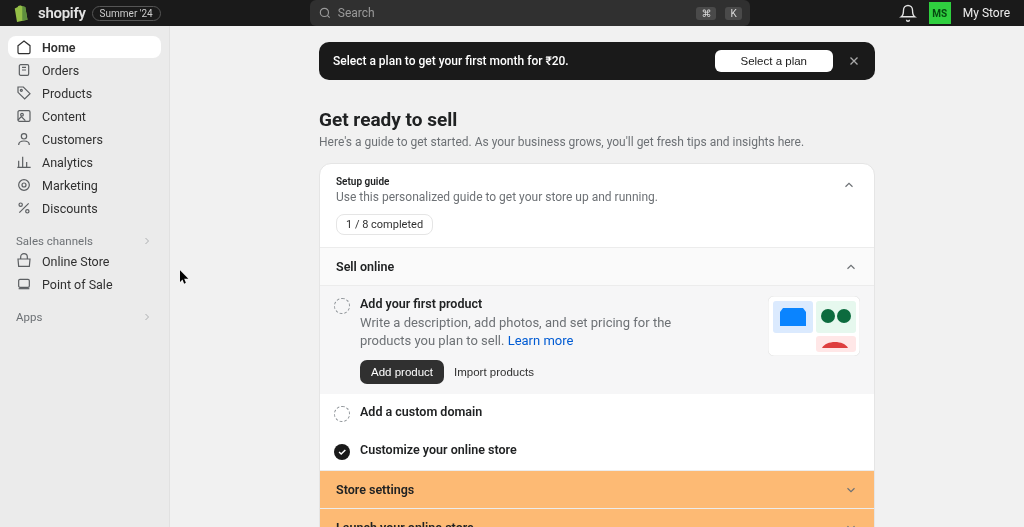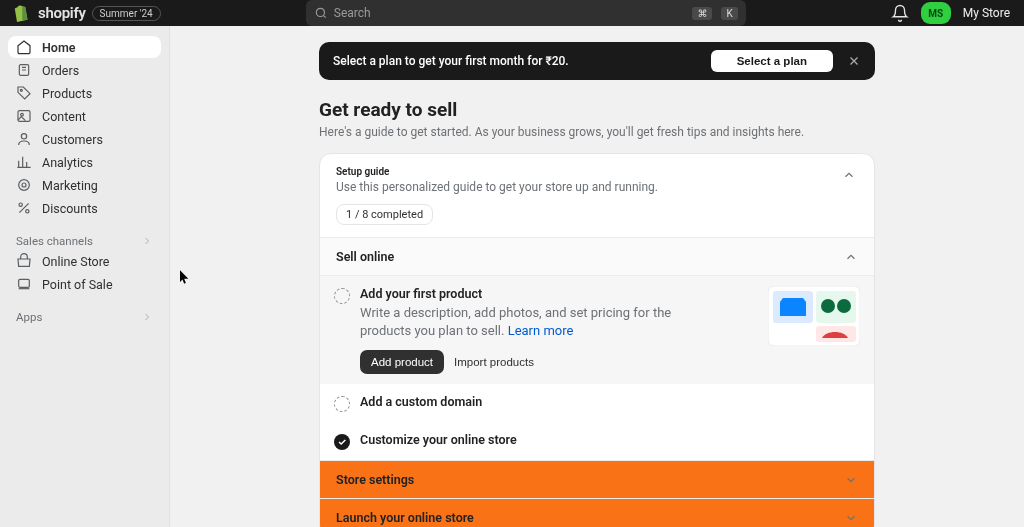--- a/index.html
+++ b/index.html
@@ -47,21 +47,21 @@
     align-items: center;
     padding: 0 8px;
     gap: 6px;
     color: #9a9a9a;
   }
   .search svg { flex-shrink: 0; }
   .search-text { flex: 1; font-size: 12px; }
   .kbd { background: #4a4a4a; border-radius: 3px; padding: 1px 5px; font-size: 10px; color: #ddd; margin-left: 3px; }
   .top-right { display: flex; align-items: center; gap: 12px; }
   .store-badge {
-    width: 30px; height: 22px; border-radius: 9px;
+    width: 22px; height: 22px; border-radius: 0;
     background: #2fcf3f; color: #064a11; font-weight: 700; font-size: 10px;
     display: flex; align-items: center; justify-content: center;
   }
   .store-name { font-size: 12px; color: #eee; }
 
   
   .body-wrap { flex: 1; display: flex; background: #f1f1f1; border-top-left-radius: 0; position: relative; }
 
   
   .sidebar {
@@ -100,28 +100,28 @@
   }
   .center-col { width: 556px; }
 
   .plan-banner {
     background: #1a1a1a;
     border-radius: 10px;
     height: 38px;
     display: flex; align-items: center;
     padding: 0 10px 0 14px;
     color: #fff;
-    margin-bottom: 18px;
+    margin-bottom: 28px;
     gap: 10px;
     font-size: 12px;
   }
   .plan-banner .msg { flex: 1; font-weight: 500; }
   .btn-white {
     background: #fff; color: #1a1a1a; border-radius: 6px;
-    padding: 5px 26px; font-size: 11.5px; font-weight: 700;
+    padding: 5px 26px; font-size: 11.5px; font-weight: 400;
     cursor: pointer; border: none;
   }
   .plan-banner .close { color: #aaa; cursor: pointer; padding: 4px; display:flex; }
 
   .page-title { font-size: 19px; font-weight: 700; margin-bottom: 4px; }
   .page-sub { font-size: 12px; color: #6d7175; margin-bottom: 14px; }
 
   .card {
     background: #fff;
     border: 1px solid #e5e5e5;
@@ -149,21 +149,21 @@
   }
 
   .section-row {
     display: flex; align-items: center; justify-content: space-between;
     padding: 11px 16px;
     border-top: 1px solid #ececec;
     font-size: 12.5px; font-weight: 600;
     background: #fafafa;
     cursor: pointer;
   }
-  .section-row.plain { background: #f97316; }
+  .section-row.plain { background: #fdba74; }
 
   .task-block { border-top: 1px solid #ececec; }
   .task-row {
     display: flex; align-items: flex-start; gap: 10px;
     padding: 10px 14px;
   }
   .task-row.active { background: #f6f6f7; border-radius: 0; }
   .task-circle {
     width: 16px; height: 16px; border: 1.5px dashed #8c9196; border-radius: 50%;
     margin-top: 2px; flex-shrink: 0;

